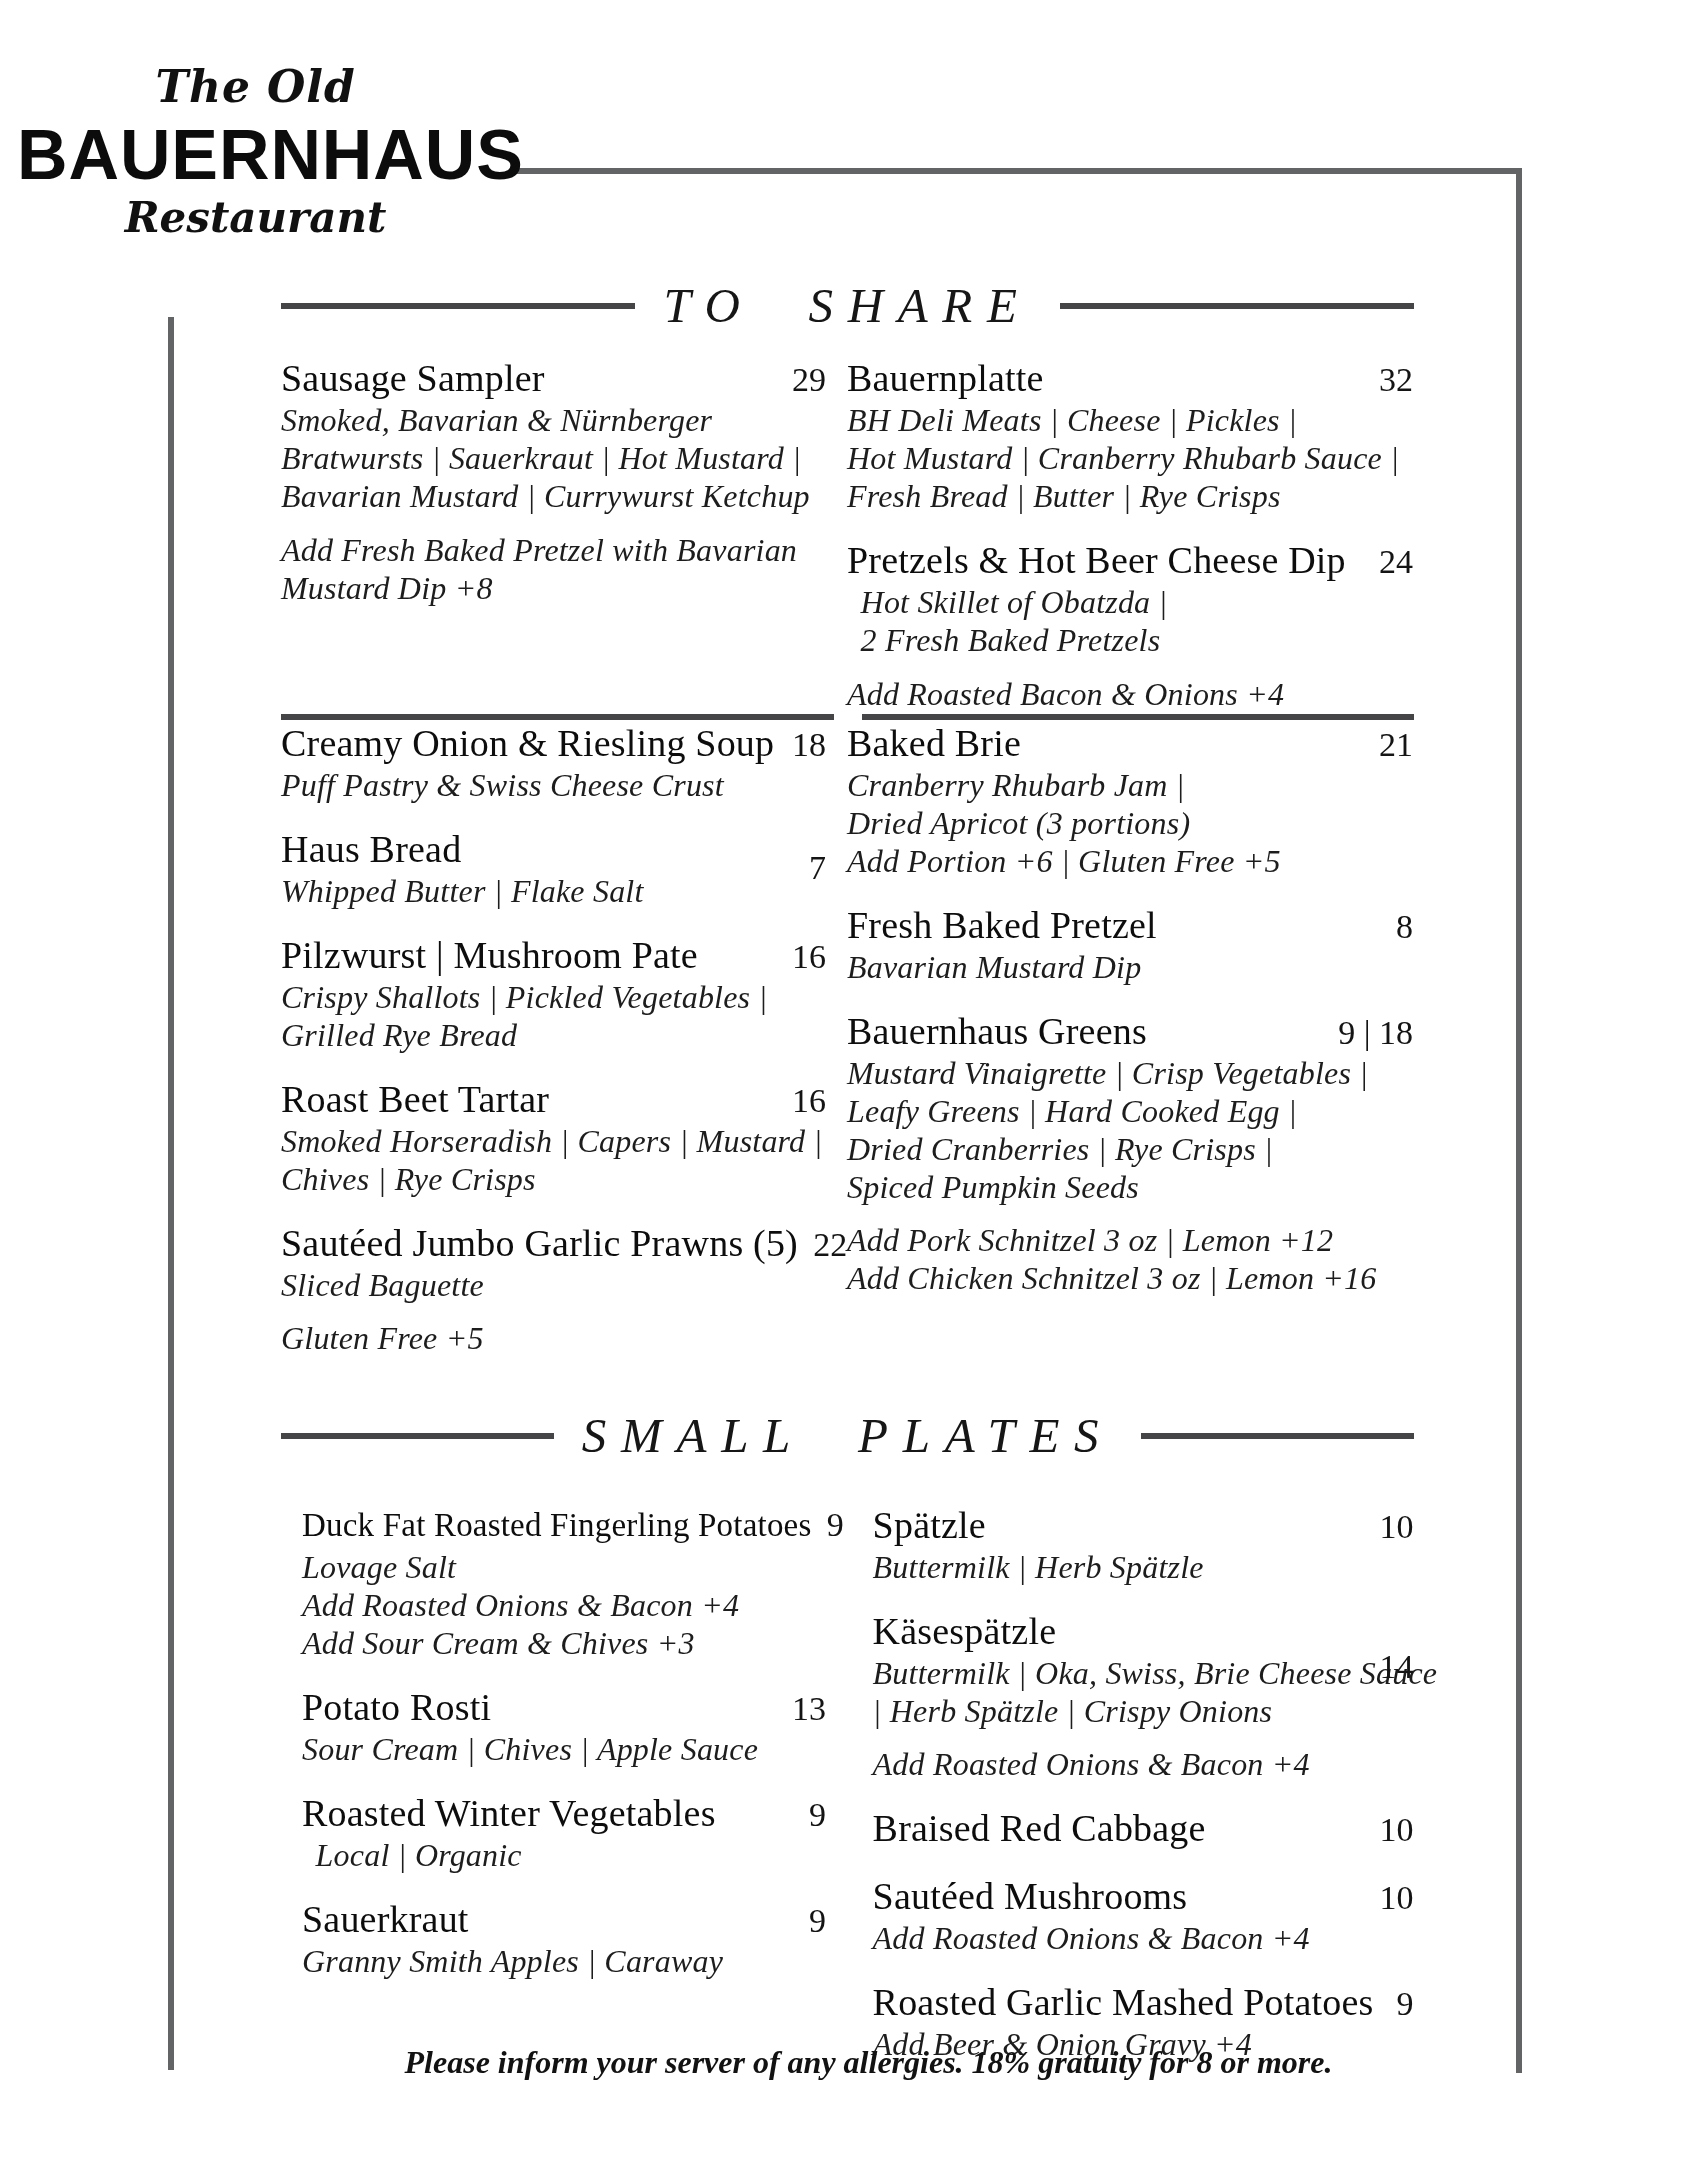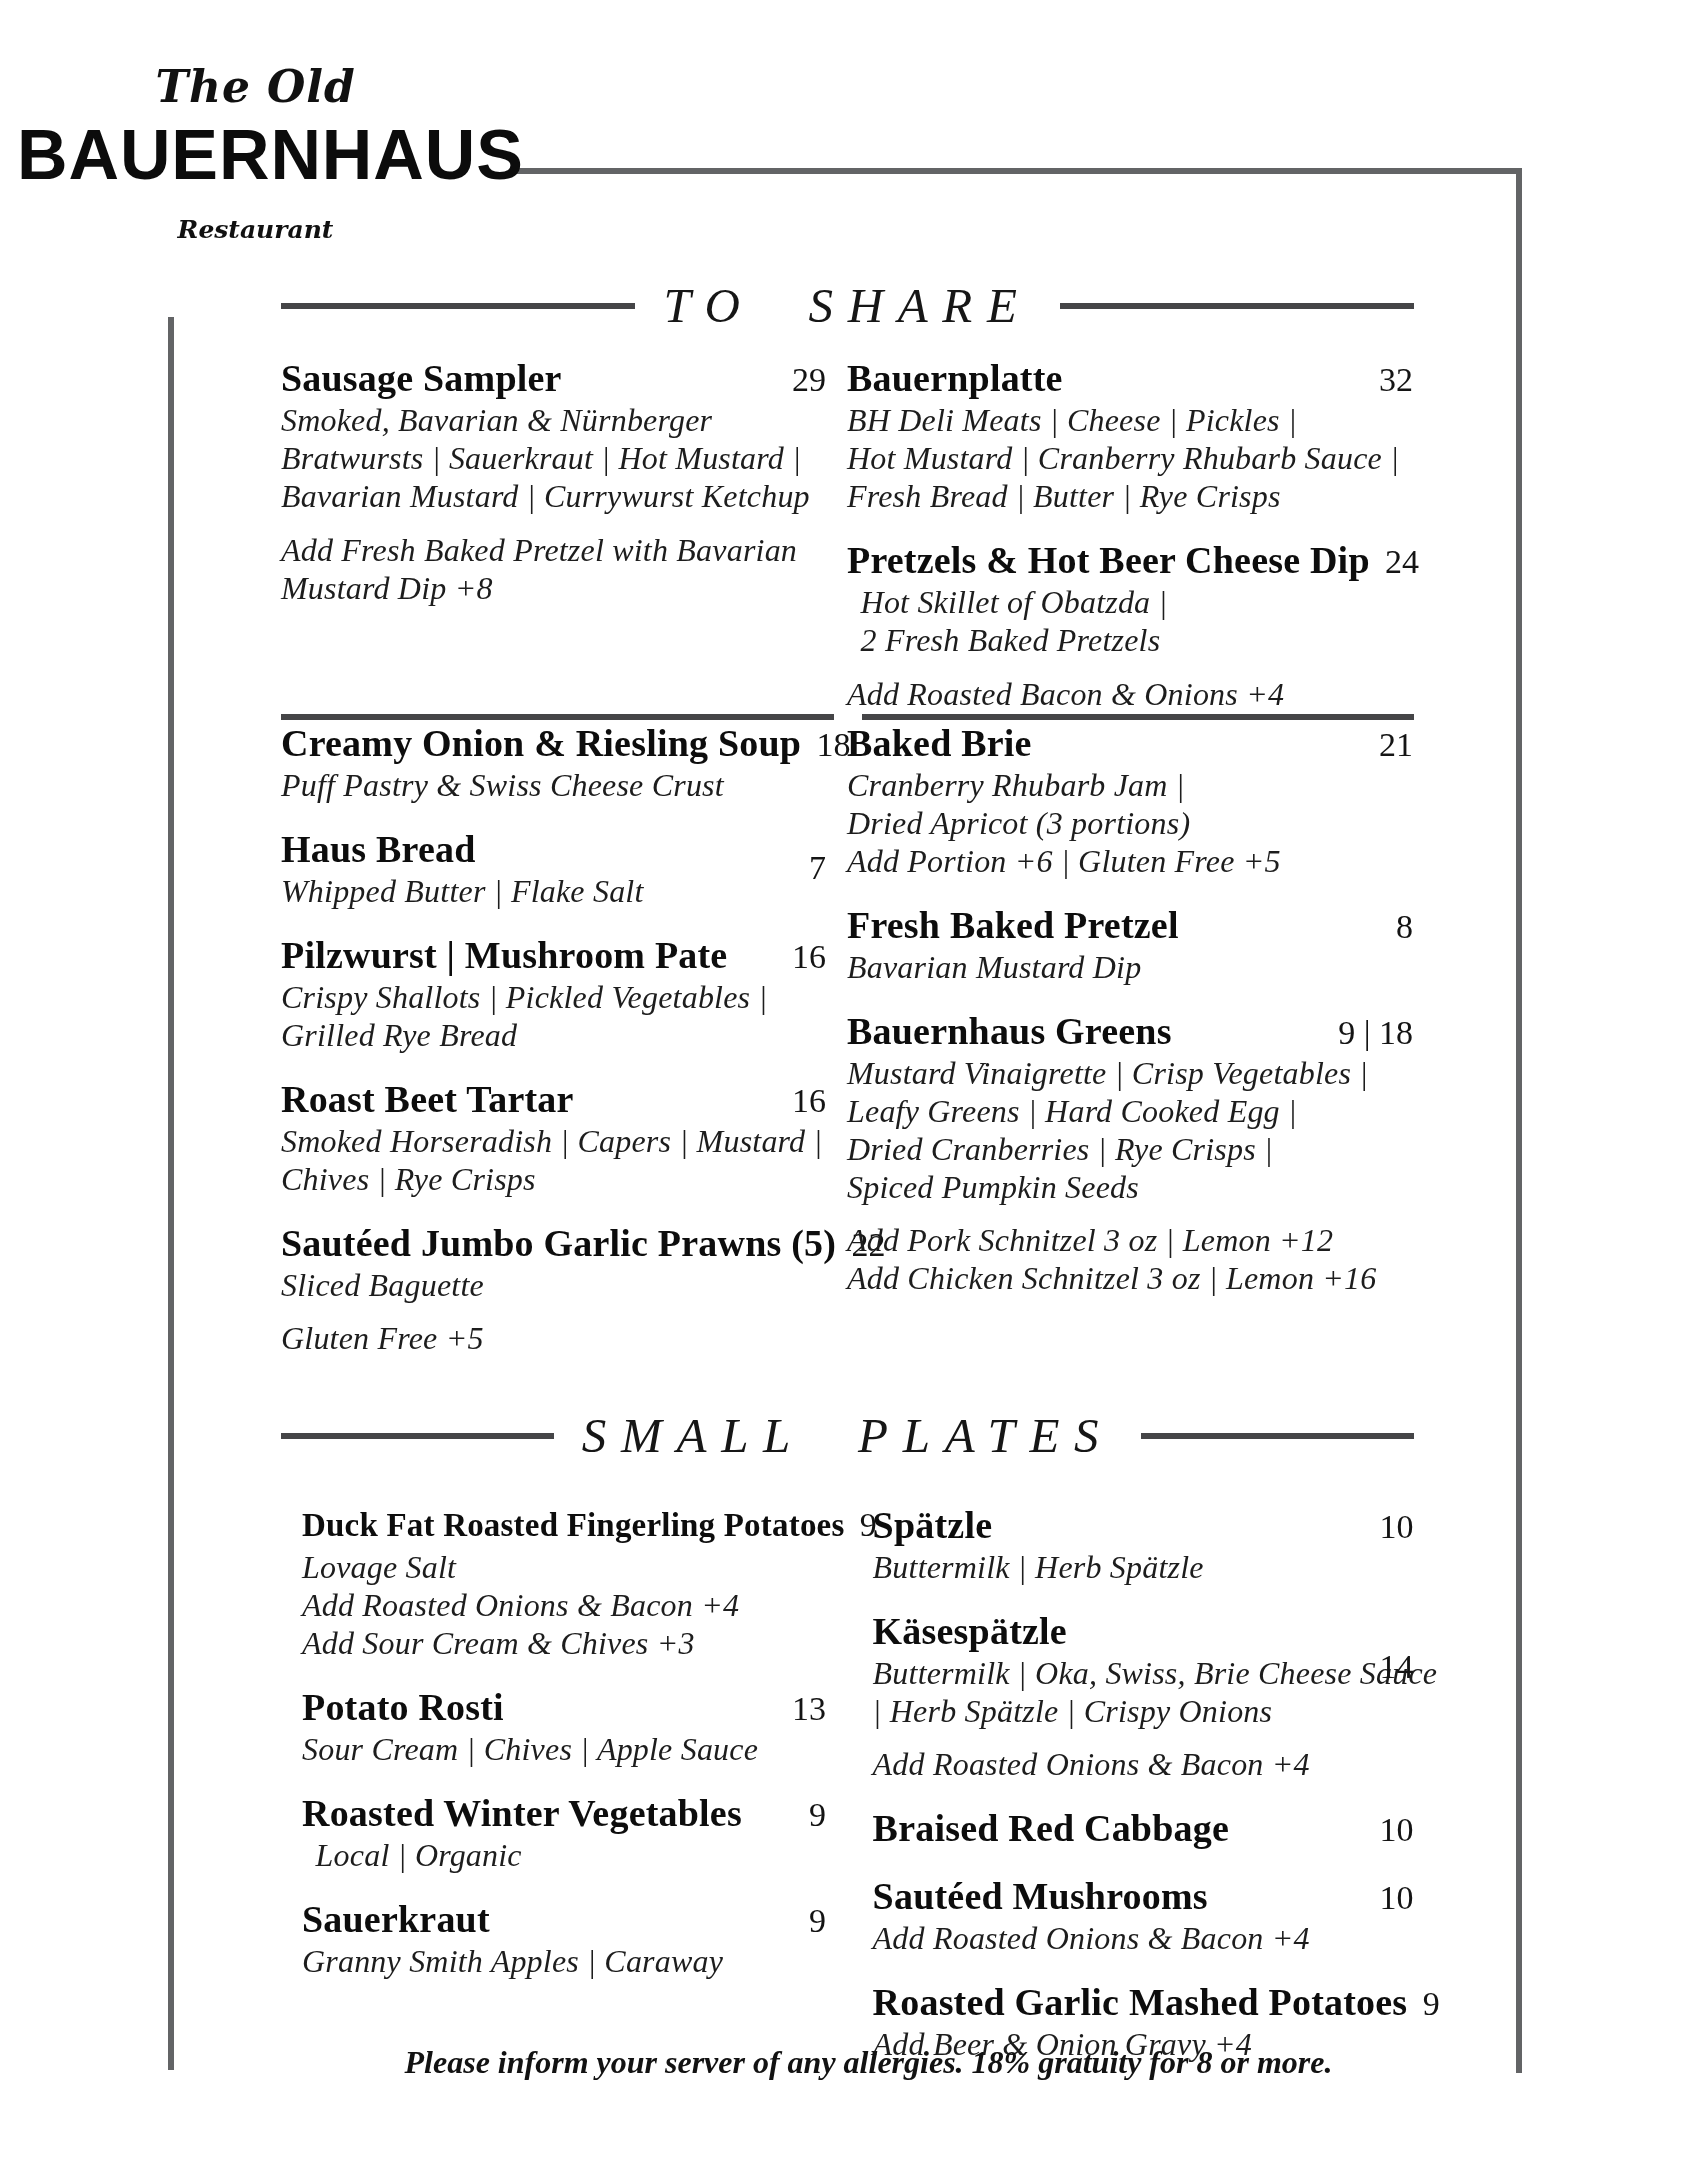--- a/index.html
+++ b/index.html
@@ -20,21 +20,21 @@
     font-family:"DejaVu Serif", serif;font-style:italic;font-weight:bold;
     font-size:44px;line-height:51px;letter-spacing:0.9px;color:#111;
   }
   .logo-name{
     font-family:"Liberation Sans", sans-serif;font-weight:900;
     font-size:70px;line-height:80px;letter-spacing:0.9px;color:#0c0c0c;margin-top:3.4px;
     white-space:nowrap;
   }
   .logo-sub{
     font-family:"DejaVu Serif", serif;font-style:italic;font-weight:bold;
-    font-size:25px;line-height:46px;color:#111;margin-top:12px;text-align:center;
+    font-size:42px;line-height:46px;color:#111;margin-top:0;text-align:center;
   }
 
   
   .section{position:absolute;left:281px;width:1133px;}
   .sec-to-share{top:277px;}
   .sec-to-start{top:714px;}
   .sec-small-plates{top:1407px;}
 
   .sec-head{display:flex;align-items:center;gap:28px;}
   .sec-head .rule{flex:1;height:6px;background:var(--rule,#454547);}
@@ -49,21 +49,21 @@
   .sec-to-share .columns{margin-top:20.4px;}
   .sec-to-start .columns{}
   .sec-small-plates .columns{margin-top:37px;}
   .sec-small-plates .col-left{padding-left:21px;width:524px;}
   .sec-small-plates .col-right{padding-left:25.6px;width:541px;}
 
   
   .item{margin-bottom:22px;}
   .ihead{display:flex;justify-content:space-between;align-items:baseline;}
   .iname{
-    font-weight:bold;font-size:38px;line-height:46px;color:#0d0d0d;
+    font-weight:normal;font-size:38px;line-height:46px;color:#0d0d0d;
     white-space:nowrap;letter-spacing:0.2px;
   }
   .iname.sm{font-size:33px;}
   .iprice{font-size:34px;line-height:41px;margin-left:15.3px;white-space:nowrap;color:#141414;}
   .iprice.drop-sm{transform:translateY(17px);}
   .iprice.drop-md{transform:translateY(34px);}
   .idesc div,.inotes div{
     font-style:italic;font-size:32px;line-height:38px;color:#1d1d1d;
     white-space:nowrap;letter-spacing:0.2px;
   }

